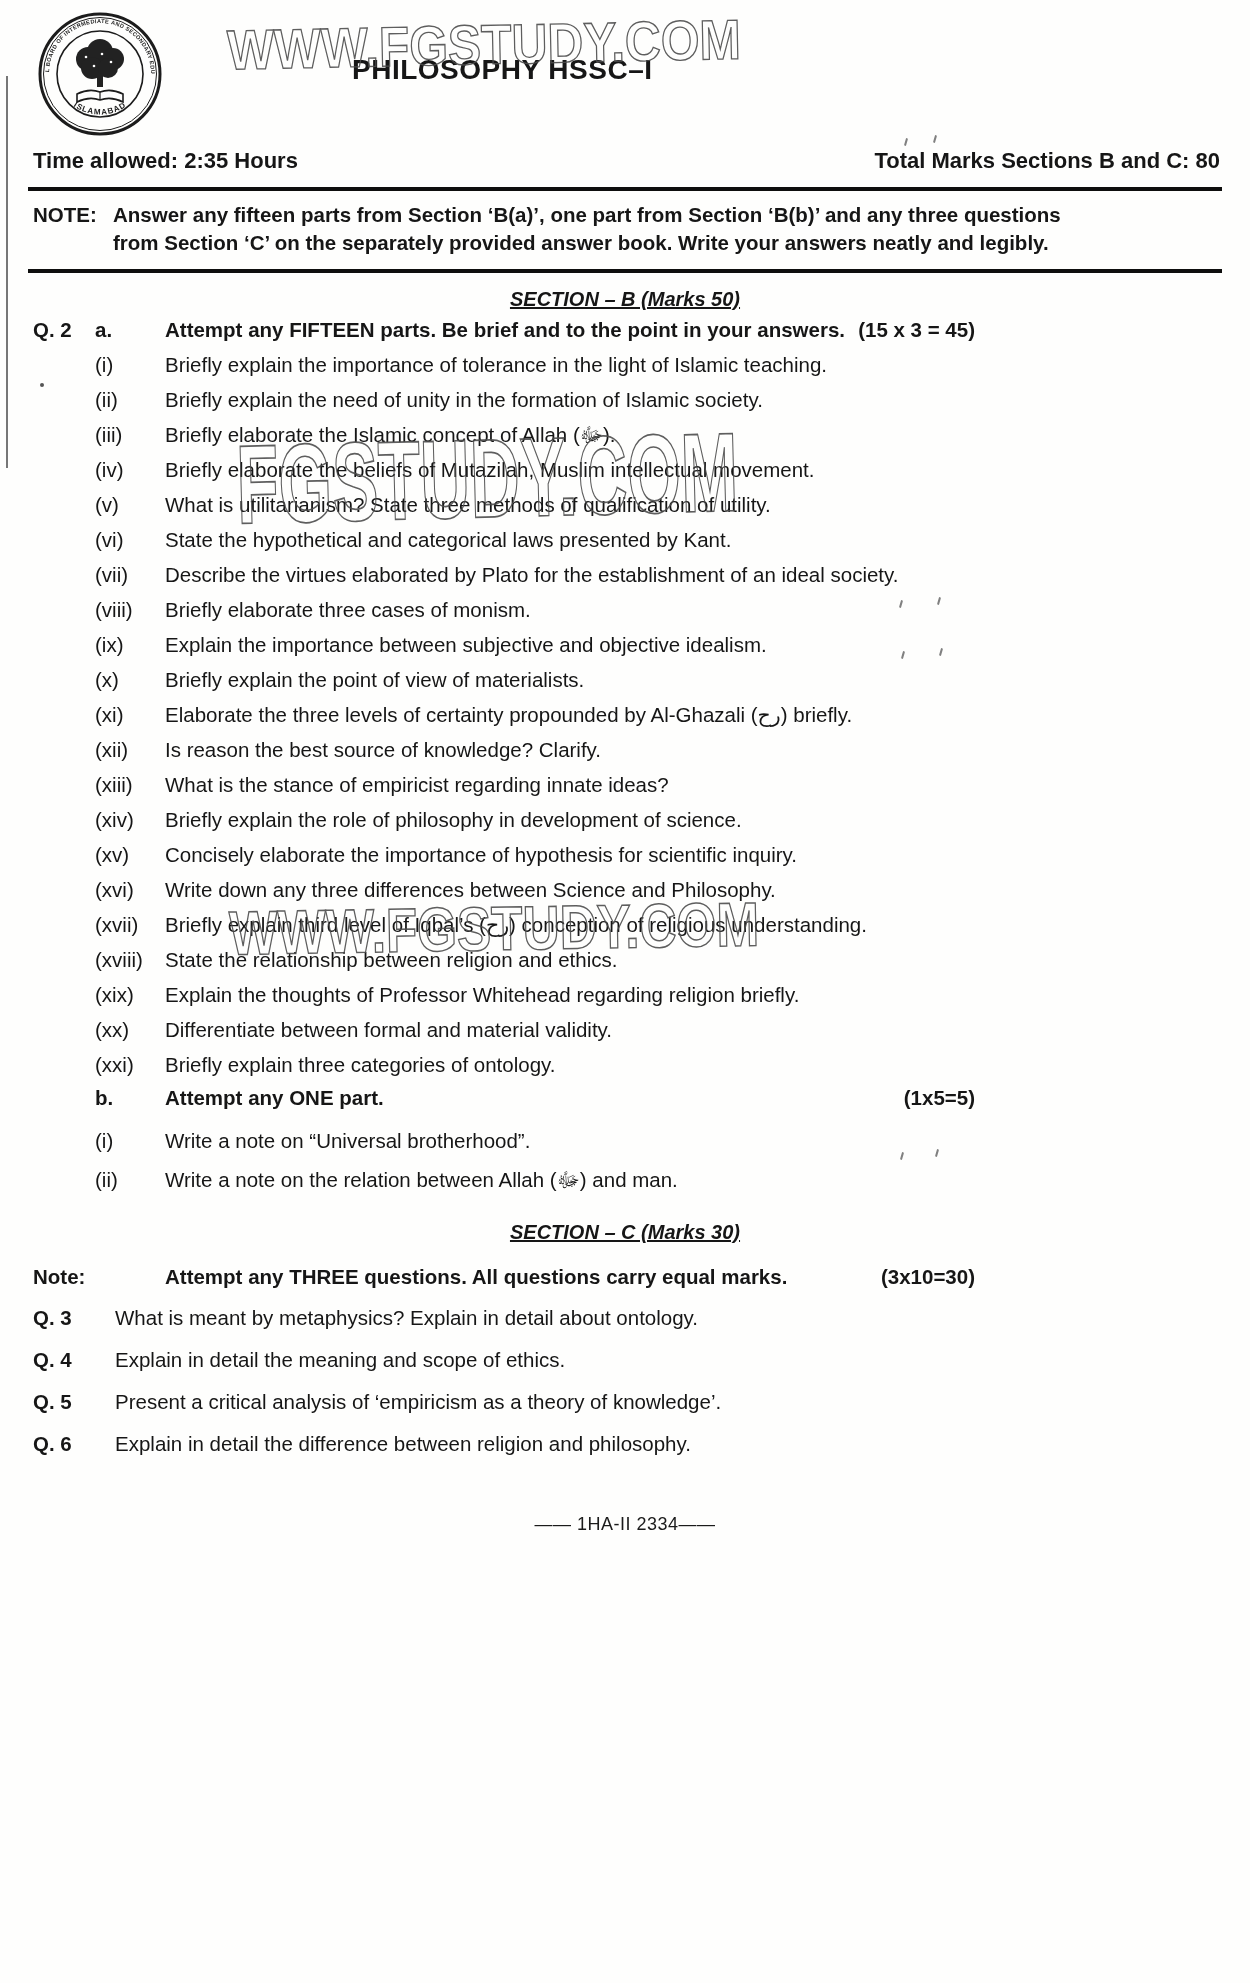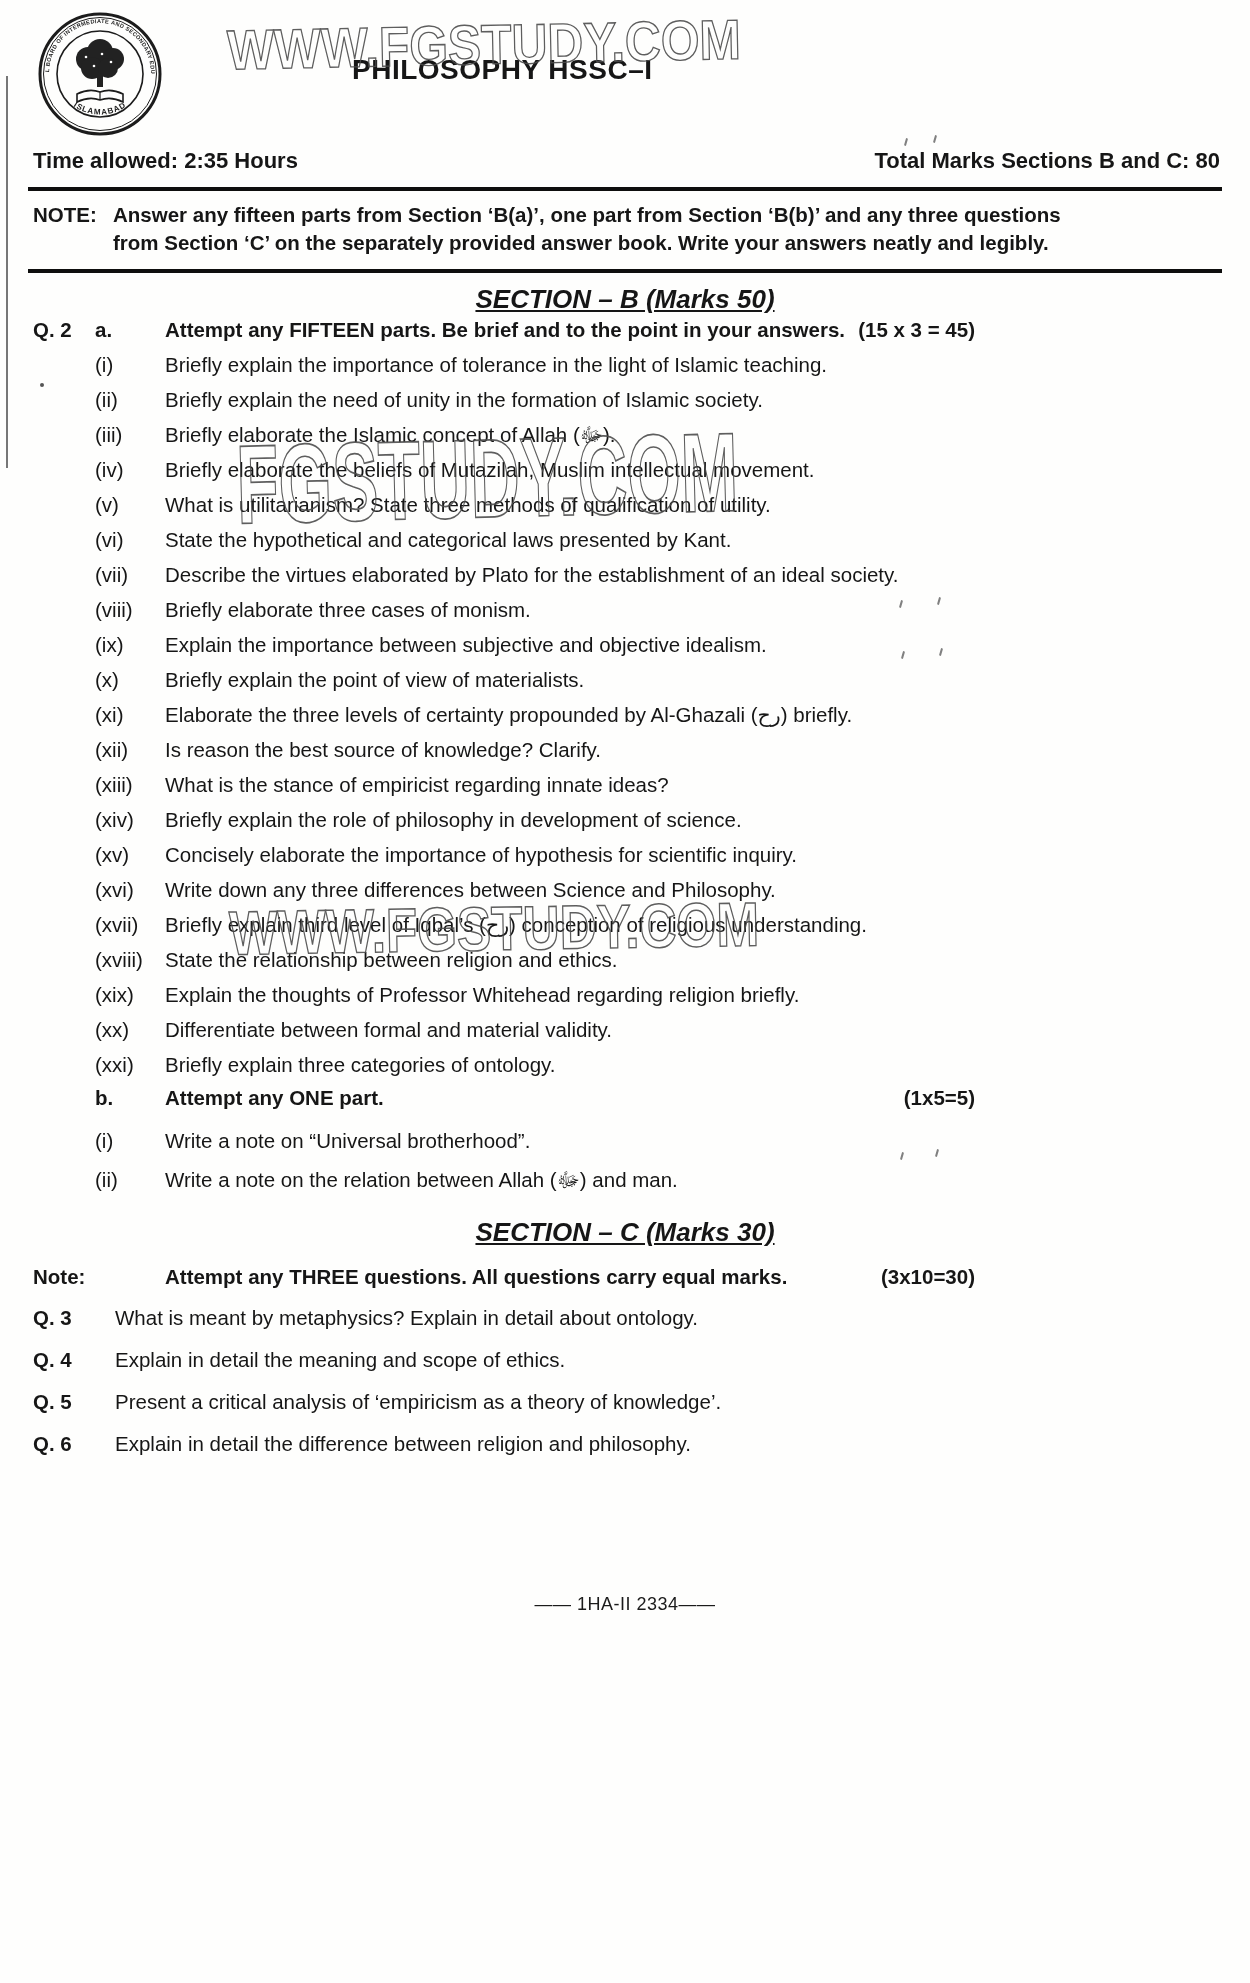--- a/index.html
+++ b/index.html
@@ -31,21 +31,21 @@
   .rule { height:4px; background:#0e0e0e; margin:0 28px; }
   .rule-1 { margin-top:14px; }
   .rule-2 { margin-top:12px; }
   .note-row {
     display:flex; padding:0 32px 0 33px; margin-top:10px;
     font-weight:bold; font-size:20.5px; line-height:28px;
   }
   .note-label { width:80px; flex:none; }
   .note-text  { flex:1; }
   
-  .sec-heading { text-align:center; font-size:26px; font-weight:bold; font-style:italic; margin-top:14px; line-height:24px; }
+  .sec-heading { text-align:center; font-size:20px; font-weight:bold; font-style:italic; margin-top:14px; line-height:24px; }
   .sec-heading .u { text-decoration:underline; }
   .sec-c { margin-top:28px; }
   
   .row { display:flex; padding-left:33px; width:975px; font-size:20.5px; line-height:25px; }
   .c1  { width:62px;  flex:none; }
   .c2  { width:70px;  flex:none; }
   .c1q { width:82px;  flex:none; }
   .cw  { width:132px; flex:none; }
   .ctext  { flex:1; padding-right:6px; }
   .cmarks { flex:none; font-weight:bold; white-space:nowrap; }
@@ -53,21 +53,21 @@
   .q2-row { margin-top:6px; }
   .parts-a .row { margin-top:10px; }
   .row-b { margin-top:8px; }
   .parts-b .row { margin-top:18px; }
   .parts-b .row + .row { margin-top:14px; }
   .note-c { margin-top:20px; }
   .questions-c .row { margin-top:17px; }
   .questions-c .row:first-of-type { margin-top:16px; }
   
   .footer {
-    position:absolute; left:0; top:1594px; width:100%;
+    position:absolute; left:0; top:1514px; width:100%;
     text-align:center; font-size:18px; letter-spacing:.5px; color:#1b1b1b;
   }
   
   .scan-line { position:absolute; left:6px; top:76px; width:2px; height:392px; background:#4a4a4a; opacity:.75; }
   .scan-dot  { position:absolute; width:4px; height:4px; border-radius:50%; background:#555; }
   .tick { position:absolute; width:2px; height:8px; background:#606060; border-radius:2px; transform:rotate(16deg); opacity:.8; }
 </style>
 </head>
 <body>
 

